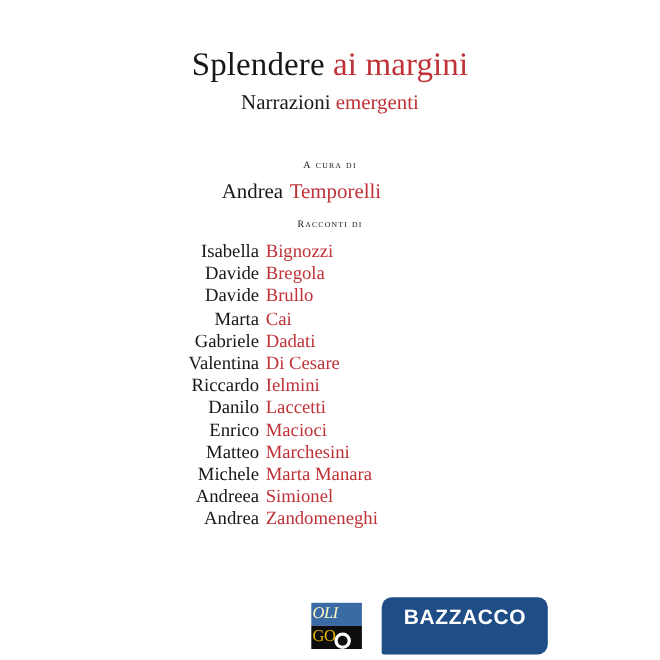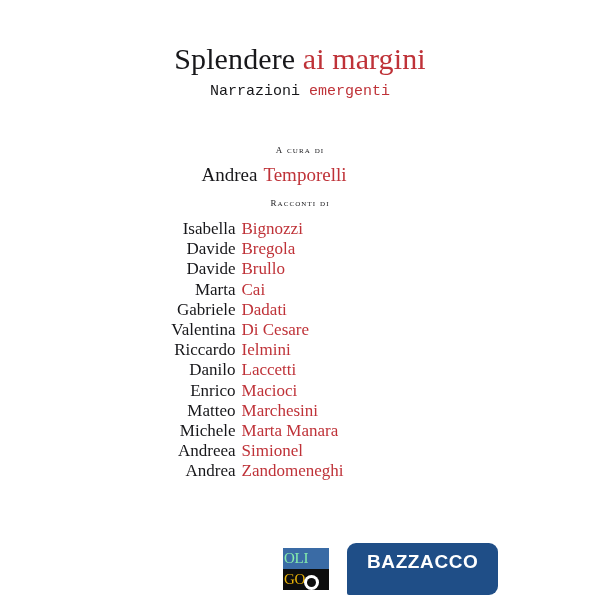--- a/index.html
+++ b/index.html
@@ -35,24 +35,23 @@
     font-size: 30px;
     line-height: 1.12;
     letter-spacing: 0.1px;
     white-space: nowrap;
   }
   .main-title .part-black { color: #17171a; }
   .main-title .part-red   { color: #bf3238; }
 
   .subtitle {
     margin-top: 7px;
-    font-size: 15px;
+    font-size: 19px;
     line-height: 1.15;
     white-space: nowrap;
-    font-family: Liberation Mono, monospace;
   }
   .subtitle .part-black { color: #17171a; }
   .subtitle .part-red   { color: #bf3238; }
 
   
   .smallcaps-label {
     font-size: 10.5px;
     letter-spacing: 1.1px;
     font-variant: small-caps;
     text-transform: lowercase;
@@ -131,25 +130,26 @@
   .oligo-top {
     height: 21px;
     background: #3a6ba5;
     display: flex;
     align-items: center;
     justify-content: flex-start;
     padding-left: 1px;
     box-sizing: border-box;
   }
   .oligo-top span {
-    color: #86efac;
+    color: #fef9c3;
     font-size: 15px;
     letter-spacing: -0.3px;
     line-height: 1;
     font-weight: 400;
+    font-style: italic;
   }
   .oligo-bottom {
     height: 21px;
     background: #0d0d0d;
     display: flex;
     align-items: center;
     justify-content: flex-start;
     padding-left: 1px;
     box-sizing: border-box;
     position: relative;

